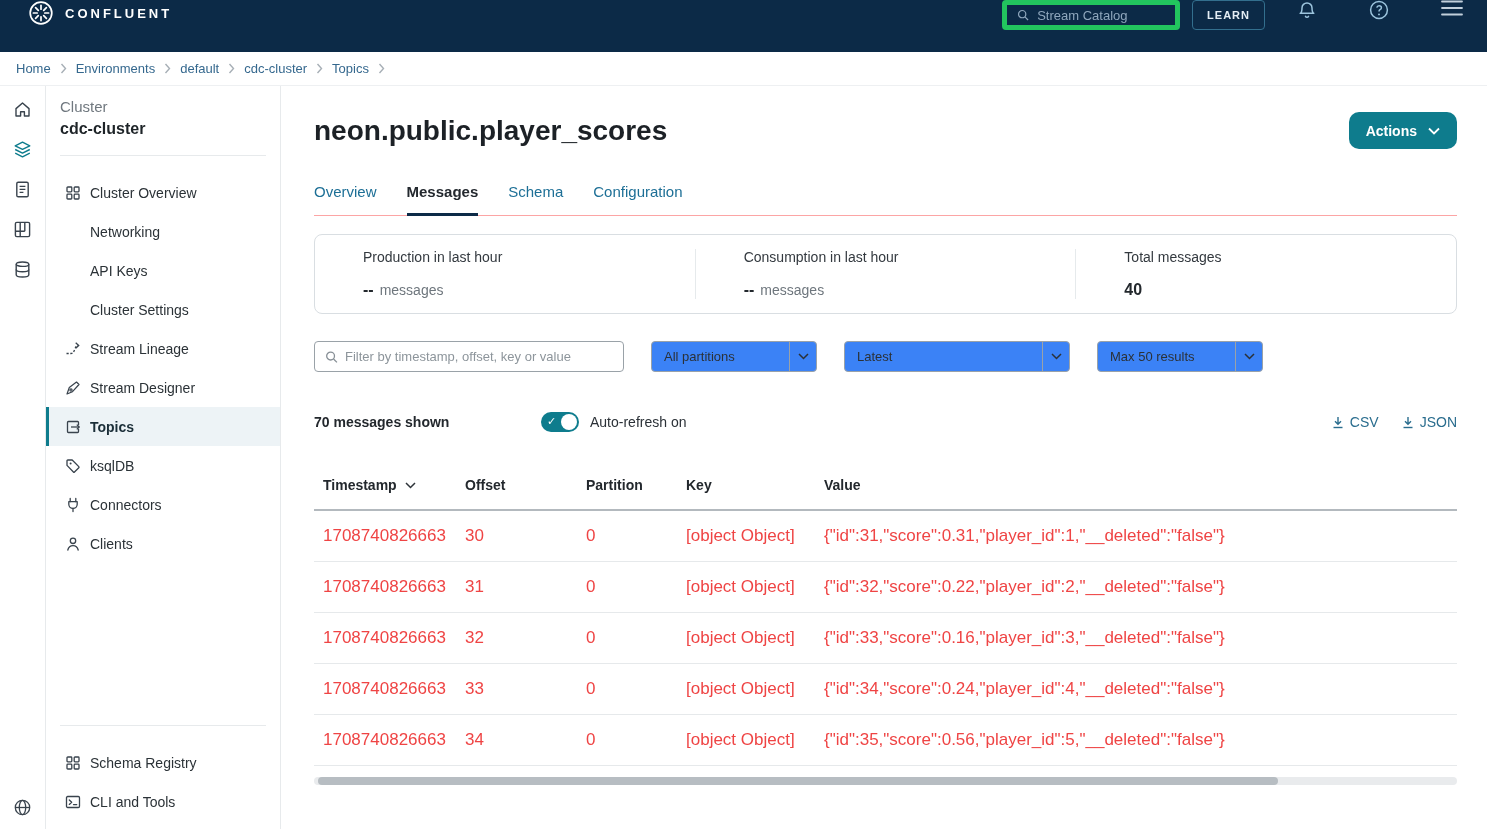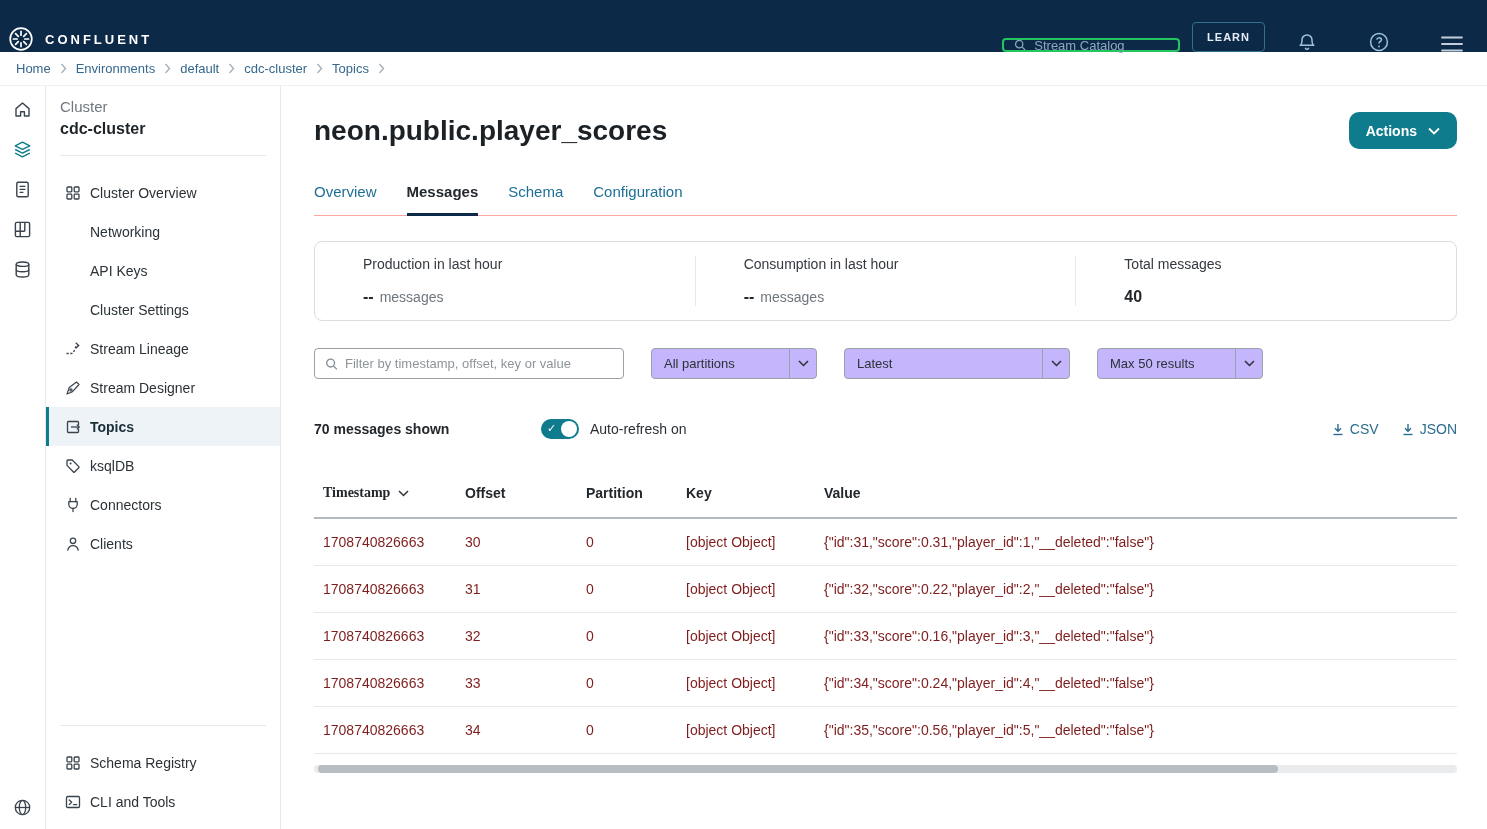--- a/index.html
+++ b/index.html
@@ -1,25 +1,25 @@
 <!DOCTYPE html>
 <html><head>
 <meta charset="utf-8">
 <title>Confluent – Topic Messages</title>
 <style>
   * { box-sizing: border-box; margin: 0; padding: 0; }
   html, body { width: 1487px; height: 829px; overflow: hidden; }
   body { font-family: "Liberation Sans", "DejaVu Sans", sans-serif; background: #fff; color: #23282d; }
 
   
-  .topbar { height: 52px; background: #0c2a47; display: flex; align-items: flex-end; padding: 0 24px 0 8px; }
+  .topbar { height: 52px; background: #0c2a47; display: flex; align-items: flex-start; padding: 0 24px 0 28px; }
   .brand { display: flex; align-items: center; gap: 11px; color: #fff; cursor: pointer; }
   .brand-name { font-size: 13px; font-weight: 700; letter-spacing: 3px; }
   .topbar-spacer { flex: 1; }
-  .topbar-search { width: 178px; height: 14px; border: 2px solid #22c55e; border-radius: 4px; display: flex; align-items: center; gap: 8px; padding: 0 10px; color: #8fa7bd; margin-right: 12px; }
+  .topbar-search { width: 178px; height: 30px; border: 5px solid #22c55e; border-radius: 4px; display: flex; align-items: center; gap: 8px; padding: 0 10px; color: #8fa7bd; margin-right: 12px; }
   .topbar-search input { background: transparent; border: none; outline: none; color: #d7e3ee; font-size: 13px; width: 100%; font-family: inherit; }
   .topbar-search input::placeholder { color: #8fa7bd; }
   .learn-btn { height: 30px; padding: 0 14px; background: transparent; border: 1px solid #336f8e; border-radius: 4px; color: #e4edf4; font-size: 11px; letter-spacing: 1px; font-weight: 600; cursor: pointer; margin-right: 32px; font-family: inherit; }
   .topbar-icon { color: #9cc4dd; display: flex; cursor: pointer; margin-right: 52px; }
   .topbar-icon.burger { color: #c2cfdb; margin-right: 0; }
 
   
   .breadcrumb { height: 34px; display: flex; align-items: center; padding: 16px 16px; font-size: 13px; gap: 9px; border-bottom: 1px solid #eef0f2; background: #fff; }
   .crumb { color: #35688e; cursor: pointer; }
   .crumb-sep { display: flex; }
@@ -45,52 +45,52 @@
   
   .main { flex: 1; padding: 26px 30px 0 33px; overflow: hidden; }
   .title-row { display: flex; justify-content: space-between; align-items: center; }
   .page-title { font-size: 28px; font-weight: 700; color: #1c2126; }
   .actions-btn { background: #0e7c8d; color: #fff; border: none; border-radius: 10px; height: 37px; padding: 0 17px; font-size: 14px; font-weight: 600; display: flex; align-items: center; gap: 11px; cursor: pointer; font-family: inherit; }
 
   .tabs { display: flex; gap: 30px; margin-top: 34px; border-bottom: 1px solid #fca5a5; }
   .tab { font-size: 15px; color: #1d6f96; padding-bottom: 13px; cursor: pointer; }
   .tab.active { color: #23282e; font-weight: 600; border-bottom: 3px solid #0c2a47; margin-bottom: -1px; }
 
-  .stats-card { margin-top: 25px; border: 1px solid #d9dee2; border-radius: 8px; display: flex; height: 80px; align-items: center; }
+  .stats-card { margin-top: 18px; border: 1px solid #d9dee2; border-radius: 8px; display: flex; height: 80px; align-items: center; }
   .stat { flex: 1; padding-left: 48px; border-left: 1px solid #e6eaec; height: 50px; display: flex; flex-direction: column; justify-content: space-between; }
   .stat:first-child { border-left: none; }
   .stat-label { font-size: 14px; color: #33393f; }
   .stat-value-row { display: flex; gap: 6px; align-items: baseline; }
   .stat-value { font-weight: 700; font-size: 16px; color: #23282d; }
   .stat-suffix { color: #6e767d; font-size: 14px; }
 
   .filter-row { margin-top: 27px; display: flex; gap: 27px; }
   .filter-search { width: 310px; height: 31px; border: 1px solid #9aa2a8; border-radius: 4px; display: flex; align-items: center; padding: 0 10px; gap: 7px; color: #878f96; background: #fff; }
   .filter-search input { border: none; outline: none; font-size: 13px; width: 100%; color: #2b3137; font-family: inherit; }
   .filter-search input::placeholder { color: #8d959b; }
-  .dropdown { height: 31px; border: 1px solid #9aa2a8; border-radius: 4px; display: flex; align-items: center; cursor: pointer; background: #c4b5fd; }
+  .dropdown { height: 31px; border: 1px solid #9aa2a8; border-radius: 4px; display: flex; align-items: center; cursor: pointer; background: #3b82f6; }
   .dropdown-value { padding: 0 12px; font-size: 13px; color: #2b3137; flex: 1; white-space: nowrap; }
   .dropdown-chev { width: 27px; align-self: stretch; border-left: 1px solid #9aa2a8; display: flex; align-items: center; justify-content: center; color: #2b3137; }
   .dd-partitions { width: 166px; }
   .dd-order { width: 226px; }
   .dd-limit { width: 166px; }
 
   .status-row { margin-top: 40px; display: flex; align-items: center; }
   .messages-shown { font-size: 14px; font-weight: 700; color: #23282d; width: 227px; }
   .toggle-wrap { display: flex; align-items: center; gap: 11px; font-size: 14px; color: #2b3137; }
   .toggle { width: 38px; height: 20px; border-radius: 10px; background: #0e7c8d; position: relative; cursor: pointer; flex: none; }
   .toggle .check { position: absolute; left: 6px; top: 50%; transform: translateY(-52%); color: #fff; font-size: 11px; line-height: 1; }
   .toggle .knob { position: absolute; right: 2px; top: 2px; width: 16px; height: 16px; border-radius: 50%; background: #fff; }
   .status-spacer { flex: 1; }
   .dl-link { display: flex; align-items: center; gap: 6px; color: #2a6d8e; font-size: 14px; cursor: pointer; margin-left: 23px; }
 
   .msg-table { width: 100%; border-collapse: collapse; margin-top: 30px; table-layout: fixed; }
   .msg-table th { text-align: left; font-size: 14px; font-weight: 600; color: #23282d; padding: 15px 9px 16px; border-bottom: 2px solid #b3b9be; }
-  .msg-table td { font-size: 14px; color: #7f1d1d; padding: 15px 9px; border-bottom: 1px solid #e6e9eb; white-space: nowrap; overflow: hidden; }
-  .th-sort { display: inline-flex; align-items: center; gap: 8px; cursor: pointer; font-family: Liberation Serif, serif; }
+  .msg-table td { font-size: 17px; color: #ef4444; padding: 15px 9px; border-bottom: 1px solid #e6e9eb; white-space: nowrap; overflow: hidden; }
+  .th-sort { display: inline-flex; align-items: center; gap: 8px; cursor: pointer; }
 
   .hscroll { margin-top: 11px; height: 8px; background: #e9ebed; border-radius: 4px; position: relative; }
   .hscroll-thumb { position: absolute; left: 4px; top: 0; height: 8px; width: 84%; background: #b7bdc2; border-radius: 4px; cursor: pointer; }
 </style>
 </head>
 <body>
 
 <header class="topbar">
   <div class="brand">
     <svg width="26" height="26" viewBox="0 0 26 26">

